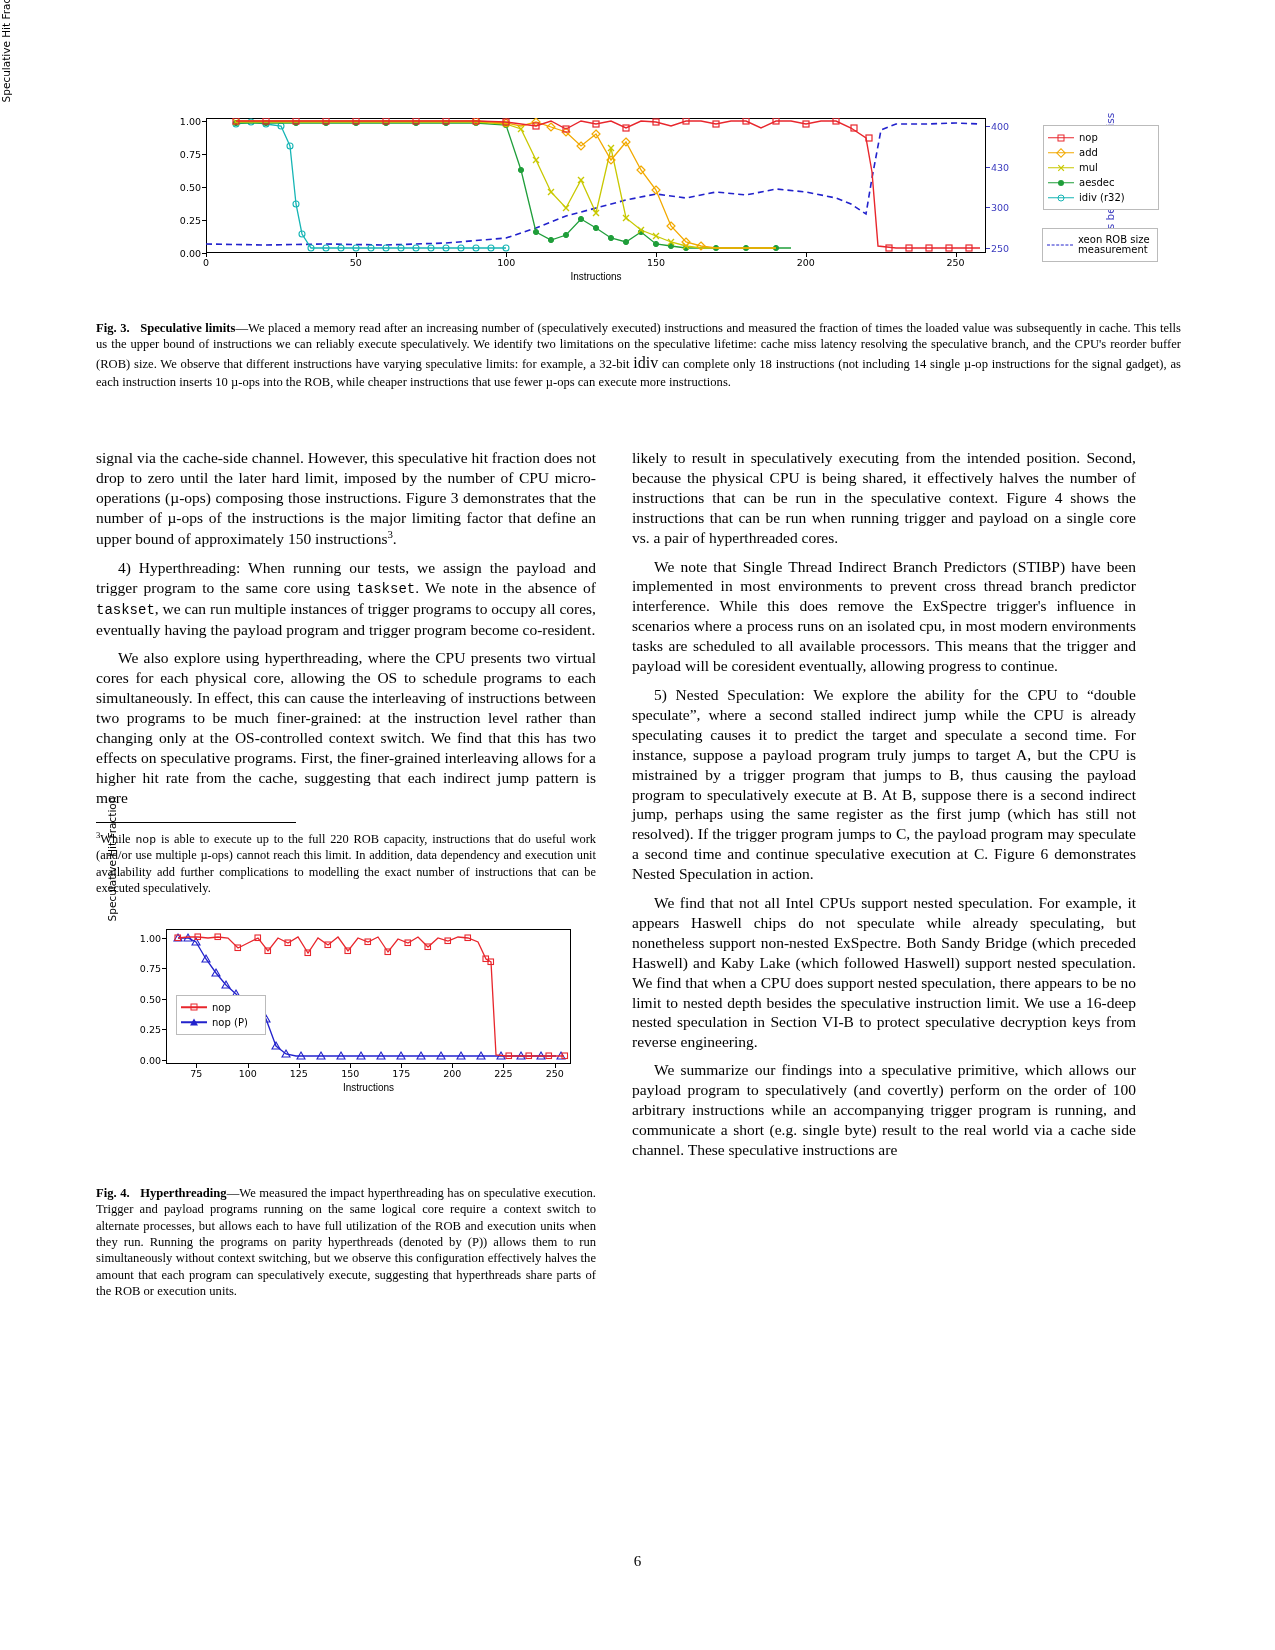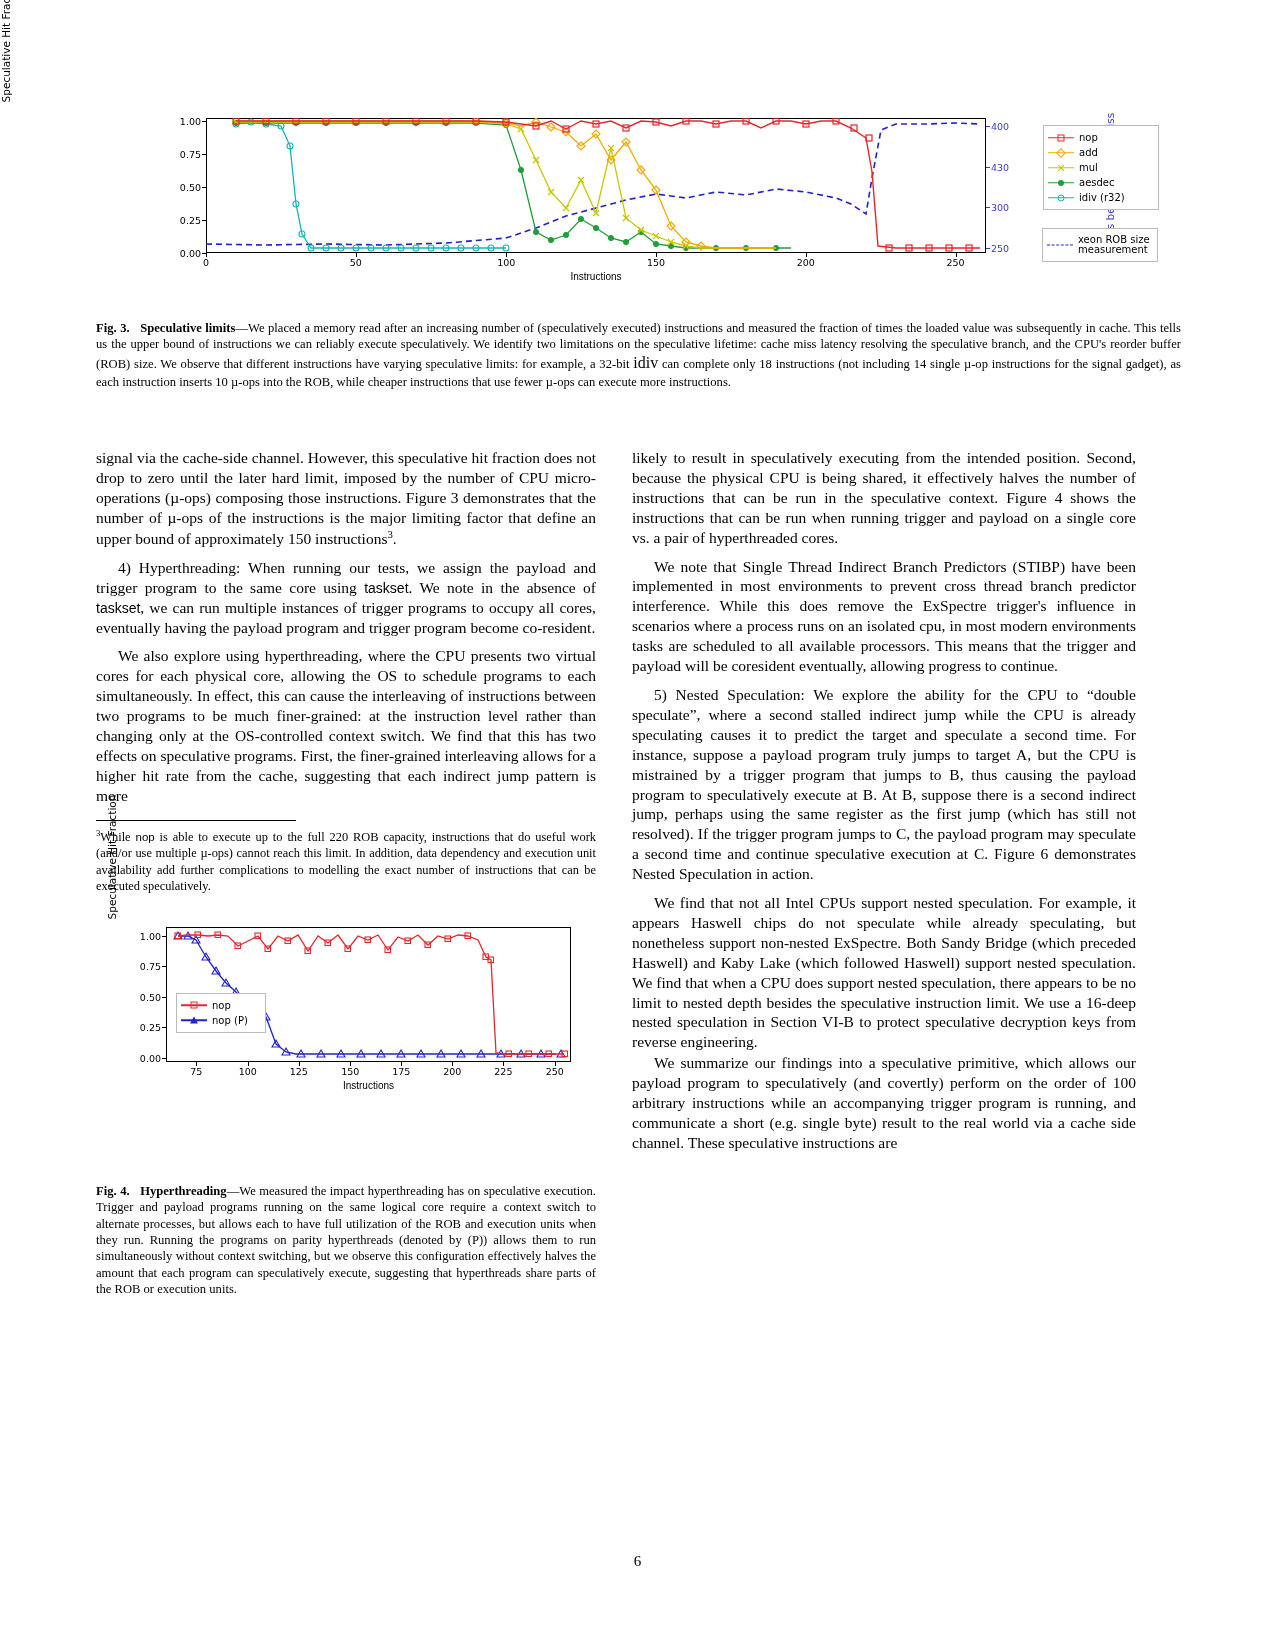--- a/index.html
+++ b/index.html
@@ -192,21 +192,21 @@
     line-height: 1.285;
     text-align: justify;
     font-family: "Liberation Serif", serif;
   }
   .body p {
     margin: 0 0 0px 0;
     text-indent: 22px;
   }
   .body p.noindent { text-indent: 0; }
   .body p + p { margin-top: 9px; }
-  .tt { font-family: Liberation Sans, sans-serif; font-size: 14px; }
+  .tt { font-family: Liberation Mono, monospace; font-size: 14px; }
   .it { }
 
   .footnote-rule {
     width: 200px;
     height: 1px;
     background: #000;
     margin: 14px 0 7px 0;
   }
   .footnote {
     font-size: 12.4px;
@@ -616,19 +616,19 @@
 
   <div class="col-right">
     <div class="body">
       <p class="noindent">likely to result in speculatively executing from the intended position. Second, because the physical CPU is being shared, it effectively halves the number of instructions that can be run in the speculative context. Figure 4 shows the instructions that can be run when running trigger and payload on a single core vs. a pair of hyperthreaded cores.</p>
       <p>We note that Single Thread Indirect Branch Predictors (STIBP) have been implemented in most environments to prevent cross thread branch predictor interference. While this does remove the ExSpectre trigger's influence in scenarios where a process runs on an isolated cpu, in most modern environments tasks are scheduled to all available processors. This means that the trigger and payload will be coresident eventually, allowing progress to continue.</p>
       <p><span class="it">5) Nested Speculation:</span><span> We explore the ability for the CPU to “double speculate”, where a second stalled indirect jump while the CPU is already speculating causes it to predict the target and speculate a second time. For instance, suppose a payload program truly jumps to target A, but the CPU is mistrained by a trigger program that jumps to B, thus causing the payload program to speculatively execute at B. At B, suppose there is a second indirect jump, perhaps using the same register as the first jump (which has still not resolved). If the trigger program jumps to C, the payload program may speculate a second time and continue speculative execution at C. Figure 6 demonstrates Nested Speculation in action.</span></p>
       <p>We find that not all Intel CPUs support nested speculation. For example, it appears Haswell chips do not speculate while already speculating, but nonetheless support non-nested ExSpectre. Both Sandy Bridge (which preceded Haswell) and Kaby Lake (which followed Haswell) support nested speculation. We find that when a CPU does support nested speculation, there appears to be no limit to nested depth besides the speculative instruction limit. We use a 16-deep nested speculation in Section VI-B to protect speculative decryption keys from reverse engineering.</p>
     </div>
 
 
-    <div class="body" style="margin-top:1px;">
+    <div class="body" style="margin-top:8px;">
       <p><span>We summarize our findings into a </span><span class="it">speculative primitive</span><span>, which allows our payload program to speculatively (and covertly) perform on the order of 100 arbitrary instructions while an accompanying trigger program is running, and communicate a short (e.g. single byte) result to the real world via a cache side channel. These speculative instructions are</span></p>
     </div>
   </div>
 
   <div class="pagenum">6</div>
 </div>
 
 </body></html>

